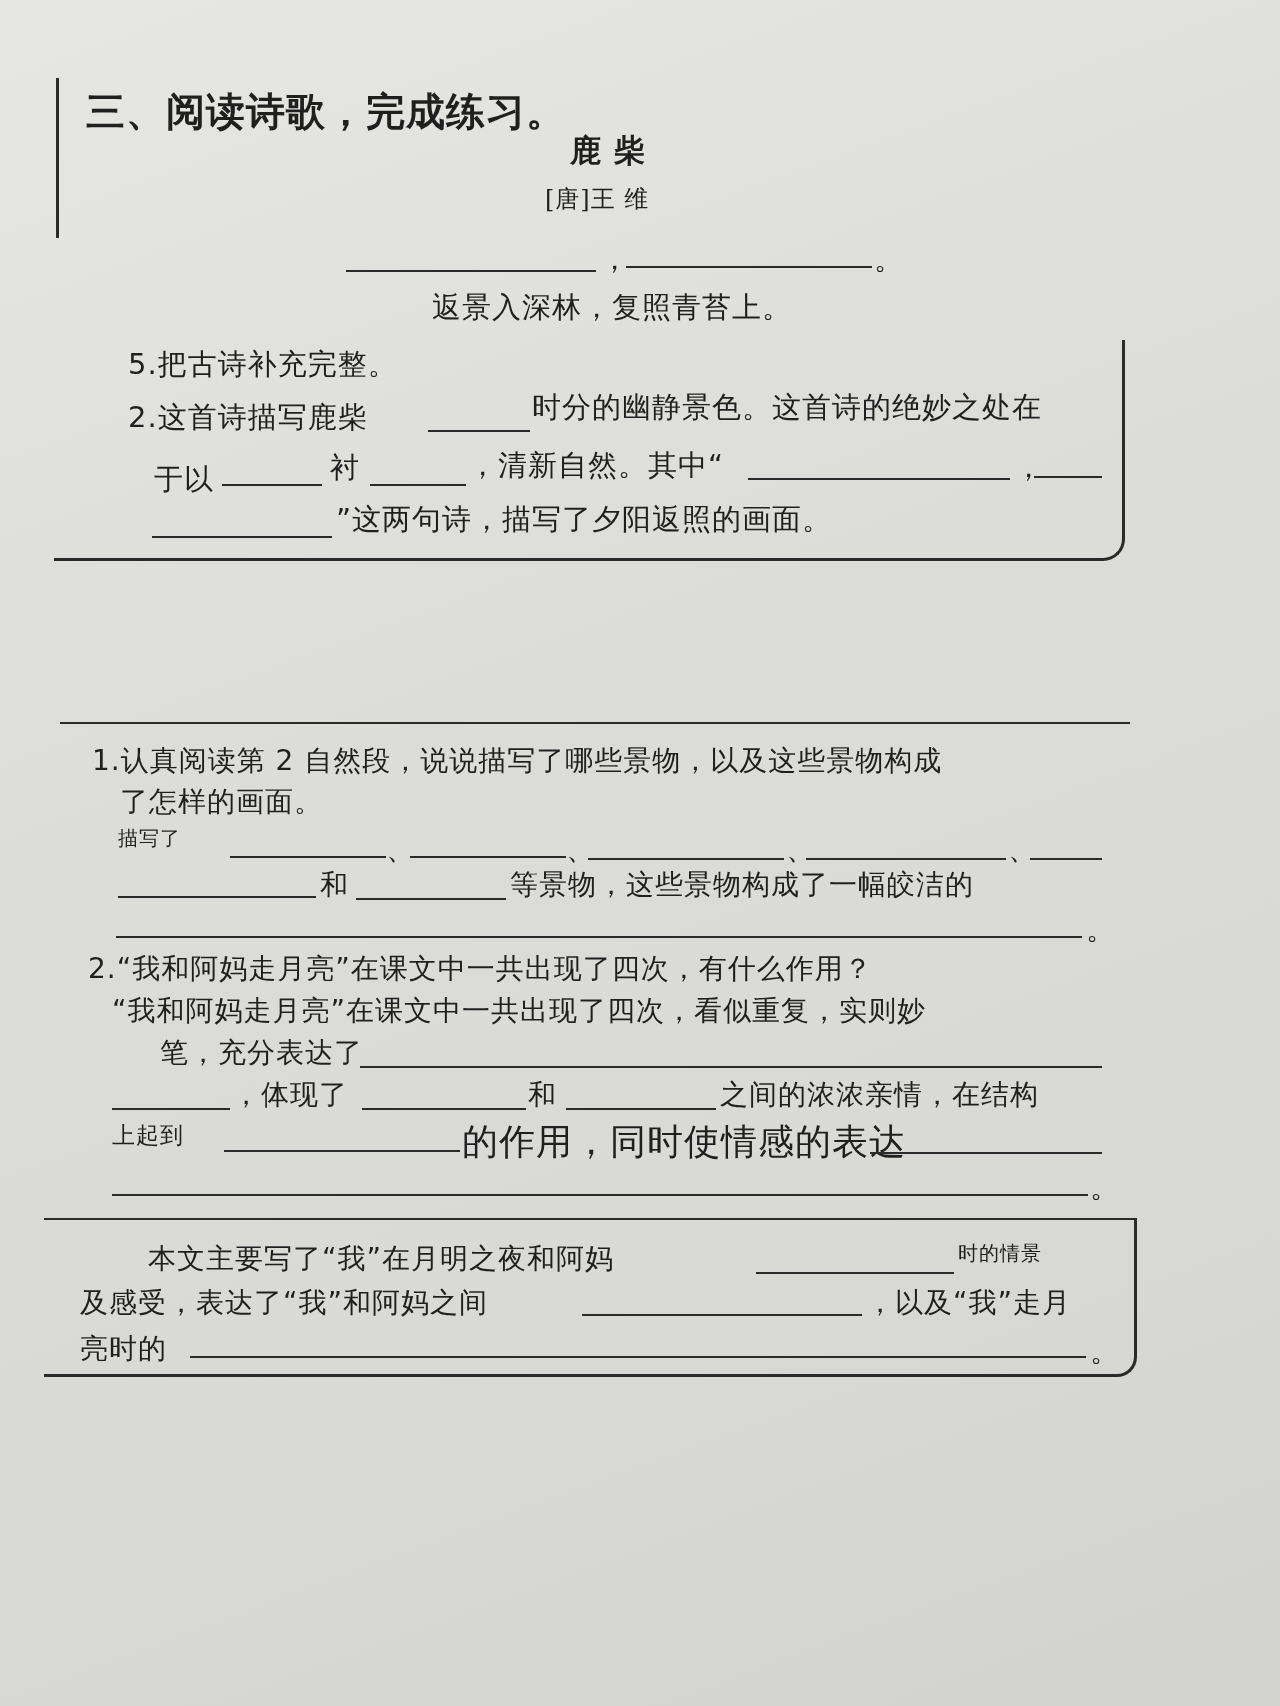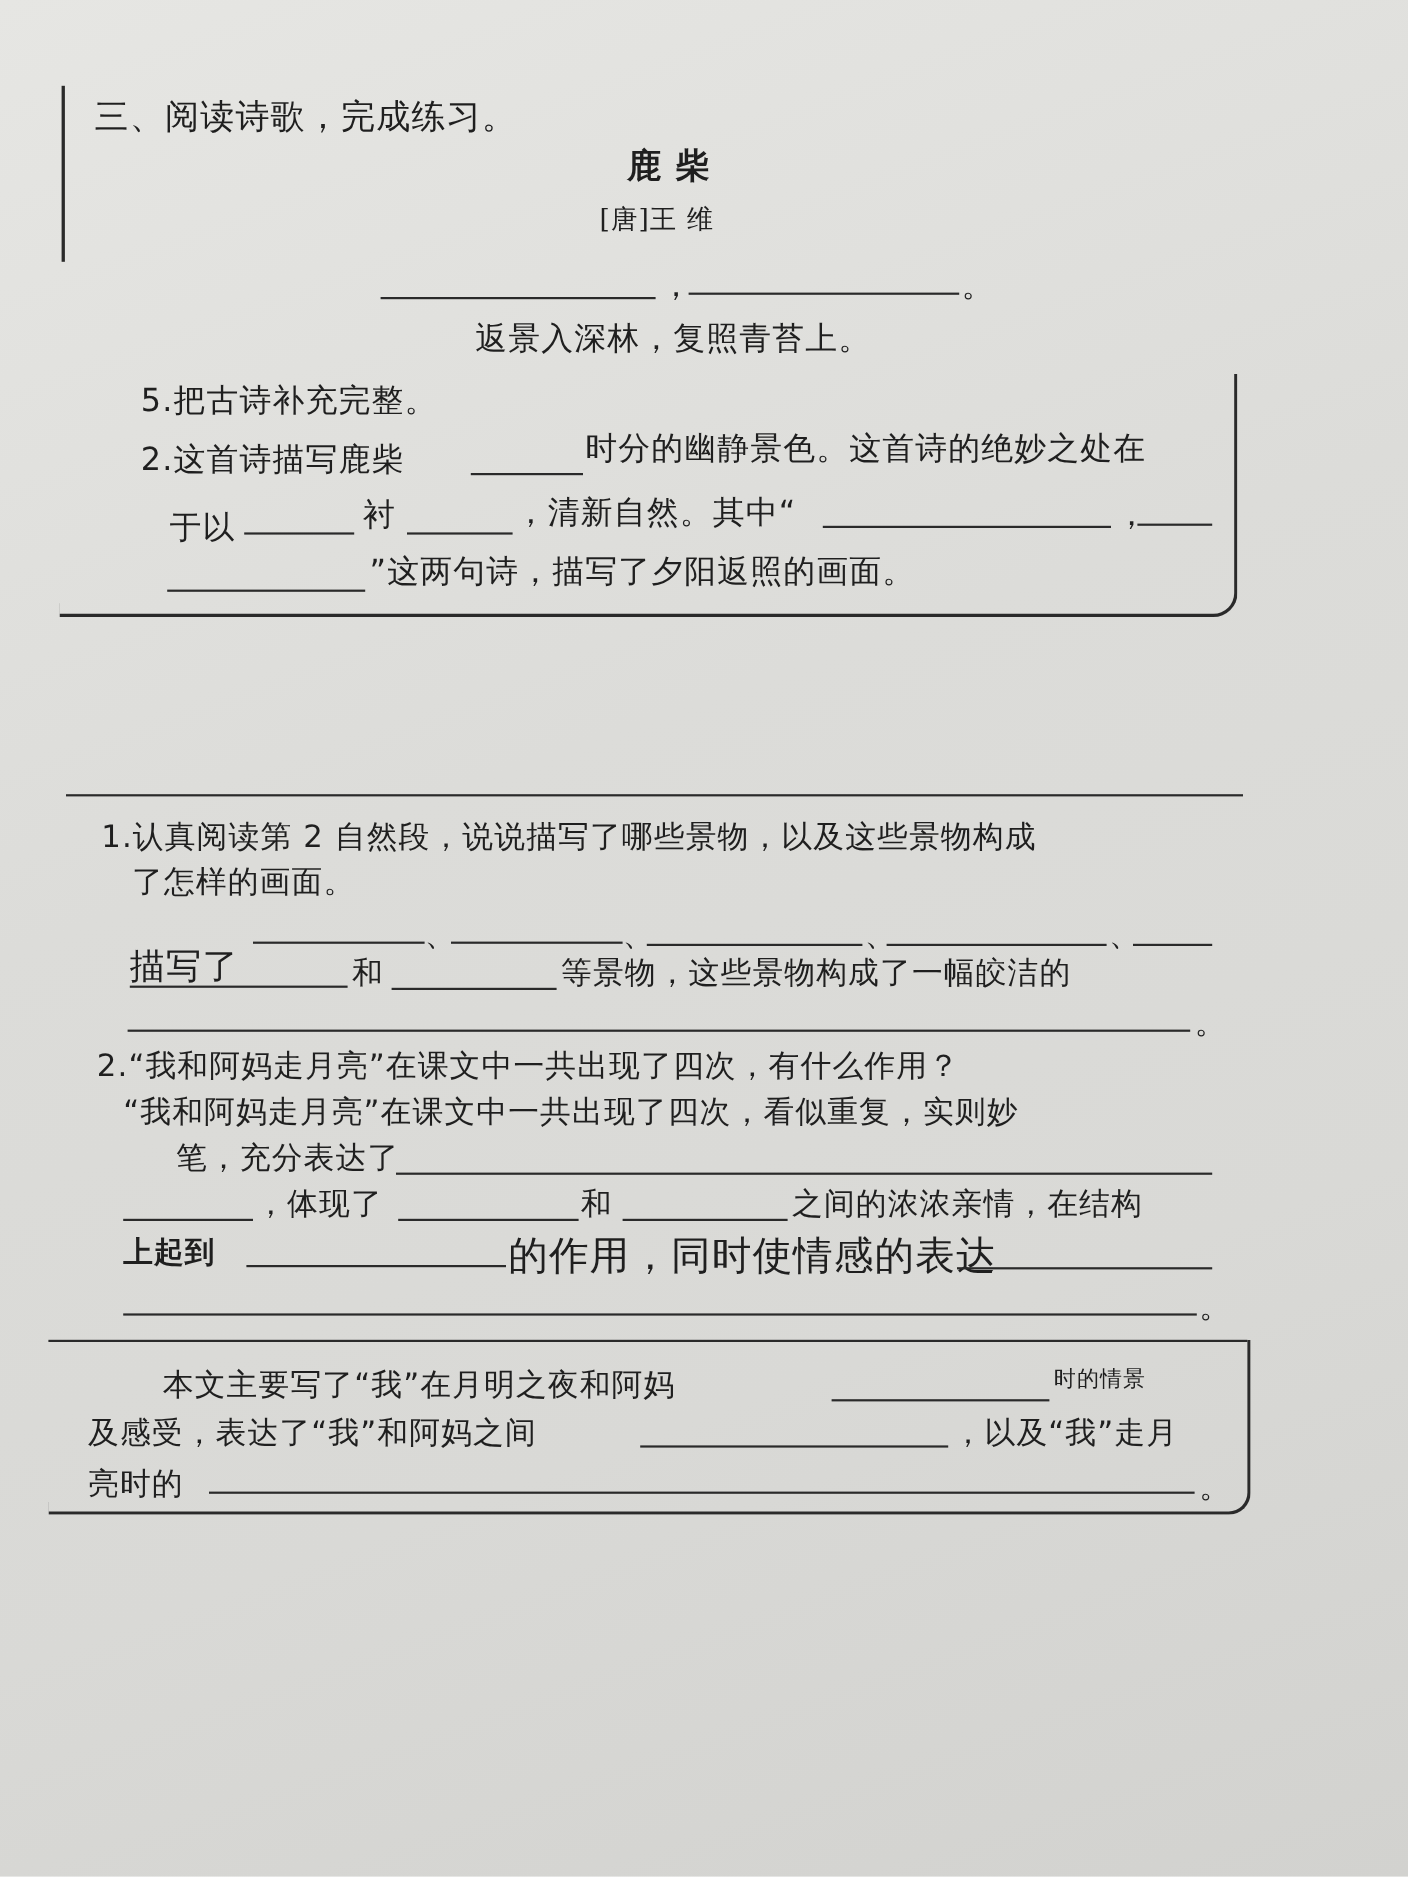--- a/index.html
+++ b/index.html
@@ -12,21 +12,21 @@
     .abs { position:absolute; }
     .t { position:absolute; font-size:29px; white-space:nowrap; letter-spacing:1px; }
     .hline { position:absolute; background:#2a2a2a; height:2px; }
     .vline { position:absolute; background:#2a2a2a; width:3px; }
     .serif { font-family: "DejaVu Serif", serif; }
   </style>
 </head>
 <body>
 
 <div class="vline" style="left:56px;top:78px;height:160px;"></div>
-<div class="t" style="left:86px;top:85px;font-weight:normal;font-size:31px;text-align:right;">三、阅读诗歌，完成练习。</div>
+<div class="t" style="left:86px;top:85px;font-weight:bold;font-size:39px;text-align:right;">三、阅读诗歌，完成练习。</div>
 
 <div class="t serif" style="left:570px;top:130px;font-size:31px;font-weight:bold;">鹿  柴</div>
 <div class="t serif" style="left:545px;top:183px;font-size:24px;">[唐]王  维</div>
 
 <div class="hline" style="left:346px;top:270px;width:250px;"></div>
 <div class="t" style="left:600px;top:240px;">，</div>
 <div class="hline" style="left:626px;top:266px;width:246px;"></div>
 <div class="t" style="left:874px;top:240px;">。</div>
 <div class="t serif" style="left:432px;top:288px;">返景入深林，复照青苔上。</div>
 
@@ -47,21 +47,21 @@
 
 <div class="hline" style="left:152px;top:536px;width:180px;"></div>
 <div class="t" style="left:336px;top:500px;">”这两句诗，描写了夕阳返照的画面。</div>
 
 <div class="abs" style="left:54px;top:340px;width:1068px;height:218px;border-right:3px solid #2a2a2a;border-bottom:3px solid #2a2a2a;border-bottom-right-radius:22px;"></div>
 
 <div class="hline" style="left:60px;top:722px;width:1070px;"></div>
 <div class="t" style="left:92px;top:742px;font-size:28px;">1.认真阅读第 2 自然段，说说描写了哪些景物，以及这些景物构成</div>
 <div class="t" style="left:120px;top:783px;font-size:28px;">了怎样的画面。</div>
 
-<div class="t" style="left:118px;top:825px;font-size:32px;margin-top:32px;">描写了</div>
+<div class="t" style="left:118px;top:825px;font-size:20px;">描写了</div>
 <div class="hline" style="left:230px;top:856px;width:156px;"></div>
 <div class="t" style="left:386px;top:830px;">、</div>
 <div class="hline" style="left:410px;top:856px;width:156px;"></div>
 <div class="t" style="left:566px;top:830px;">、</div>
 <div class="hline" style="left:588px;top:858px;width:196px;"></div>
 <div class="t" style="left:786px;top:830px;">、</div>
 <div class="hline" style="left:806px;top:858px;width:200px;"></div>
 <div class="t" style="left:1008px;top:830px;">、</div>
 <div class="hline" style="left:1030px;top:858px;width:72px;"></div>
 
@@ -78,21 +78,21 @@
 <div class="t" style="left:112px;top:1034px;font-size:28px;margin-left:48px;">笔，充分表达了</div>
 <div class="hline" style="left:360px;top:1066px;width:742px;"></div>
 
 <div class="hline" style="left:112px;top:1108px;width:118px;"></div>
 <div class="t" style="left:232px;top:1076px;font-size:28px;">，体现了</div>
 <div class="hline" style="left:362px;top:1108px;width:164px;"></div>
 <div class="t" style="left:528px;top:1076px;font-size:28px;">和</div>
 <div class="hline" style="left:566px;top:1108px;width:150px;"></div>
 <div class="t" style="left:720px;top:1076px;font-size:28px;">之间的浓浓亲情，在结构</div>
 
-<div class="t" style="left:112px;top:1120px;font-size:27px;font-weight:bold;">上起到</div>
+<div class="t" style="left:112px;top:1120px;font-size:23px;">上起到</div>
 <div class="hline" style="left:224px;top:1150px;width:236px;"></div>
 <div class="t" style="left:462px;top:1118px;font-size:36px;">的作用，同时使情感的表达</div>
 <div class="hline" style="left:870px;top:1152px;width:232px;"></div>
 
 <div class="hline" style="left:112px;top:1194px;width:976px;"></div>
 <div class="t" style="left:1090px;top:1168px;">。</div>
 
 <div class="hline" style="left:44px;top:1218px;width:1090px;"></div>
 <div class="abs" style="left:44px;top:1218px;width:1090px;height:156px;border-right:3px solid #2a2a2a;border-bottom:3px solid #2a2a2a;border-bottom-right-radius:20px;"></div>
 

